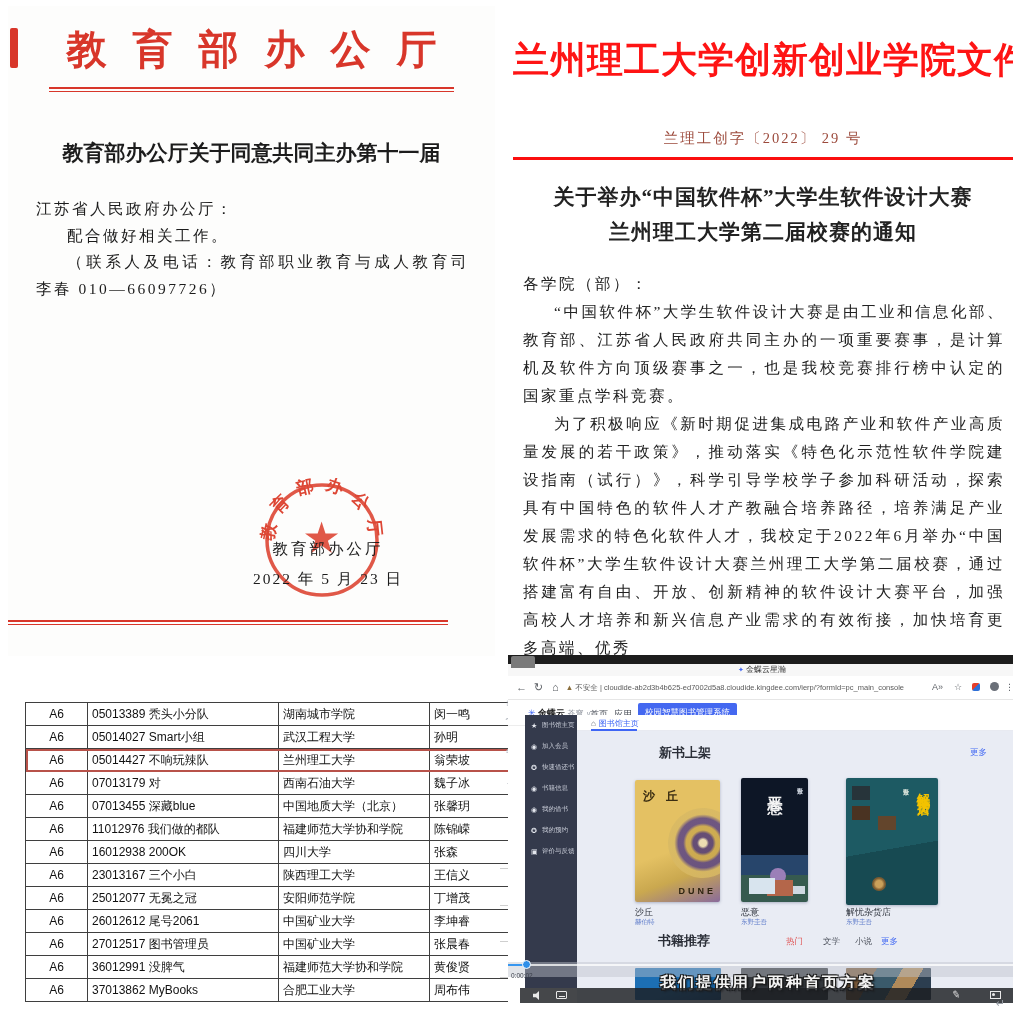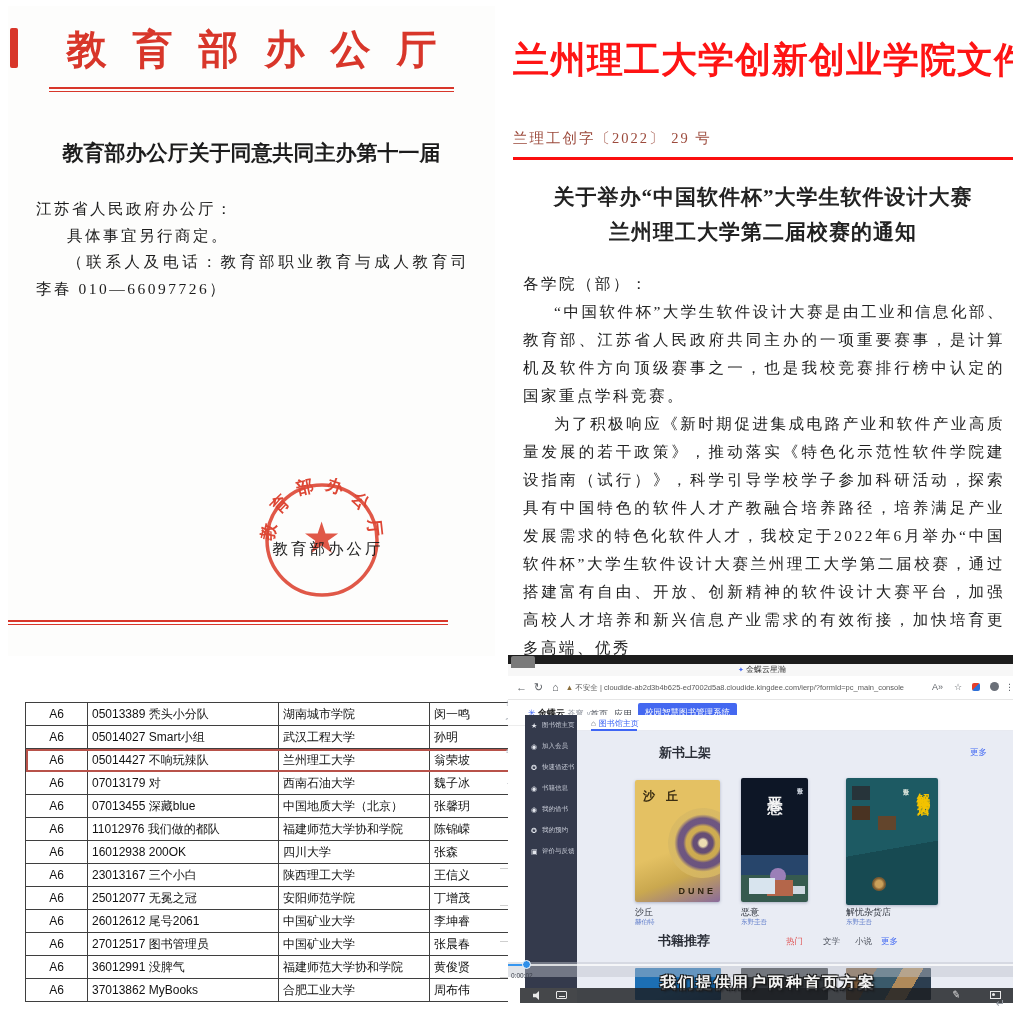--- a/index.html
+++ b/index.html
@@ -20,21 +20,21 @@
   .seal-wrap { position:absolute; left:246px; top:472px; width:136px; height:136px; }
   .sign-block { position:absolute; left:210px; top:533px; width:220px; text-align:center; font-size:15.5px; letter-spacing:3px; }
   .sign-block .sign-date { margin-top:9px; letter-spacing:2px; }
   .doc-left .bottom-line { position:absolute; left:0px; top:614px; width:440px; border-top:2px solid #d8362a; border-bottom:1px solid #d8362a; height:5px; }
 
   
   .doc-right { position:absolute; left:513px; top:26px; width:500px; height:634px; background:#fff;
                font-family:"Liberation Serif","DejaVu Serif",serif; color:#222; }
   .doc-right .uni-header { text-align:center; font-size:36px; font-weight:900; color:#fe1414; white-space:nowrap;
                font-family:"Liberation Sans","DejaVu Sans",sans-serif; letter-spacing:1px; margin-top:10px; }
-  .doc-right .doc-no { text-align:left; margin-top:44px; font-size:14.5px; color:#9c4a3c; letter-spacing:2px; }
+  .doc-right .doc-no { text-align:center; margin-top:44px; font-size:14.5px; color:#9c4a3c; letter-spacing:2px; }
   .doc-right .red-rule { margin-top:9px; height:3px; background:#fb0f0f; width:100%; }
   .doc-right .doc-title { margin-top:20px; text-align:center; font-size:21px; font-weight:700; line-height:35px; letter-spacing:1px; }
   .doc-right .doc-body { margin:20px 8px 0 10px; font-size:15.5px; line-height:28px; letter-spacing:2.5px; text-align:justify; }
   .doc-right .doc-body p.ind { text-indent:2em; }
 
   
   .table-wrap { position:absolute; left:25px; top:702px; width:487px; }
   table.team { border-collapse:collapse; width:100%; table-layout:fixed; font-size:12px; color:#111; }
   table.team td { border:1px solid #3f3f3f; height:23px; padding:1px 4px; overflow:hidden; white-space:nowrap; }
   table.team td:first-child { text-align:center; }
@@ -129,35 +129,36 @@
 
   <div class="doc-left">
     <div class="corner-bar"></div>
     <div class="gov-header">教育部办公厅</div>
     <div class="dbl-line"></div>
     <div class="doc-title">
       <div>教育部办公厅关于同意共同主办第十一届</div>
     </div>
     <div class="doc-body">
       <p>江苏省人民政府办公厅：</p>
-      <p class="ind">具体事宜另行商定。</p>
+      <p class="ind">配合做好相关工作。</p>
       <p class="ind">（联系人及电话：教育部职业教育与成人教育司 李春 010—66097726）</p>
     </div>
     <div class="seal-wrap">
       <svg width="136" height="136" viewBox="0 0 136 136">
         <circle cx="68" cy="62" r="55" fill="none" stroke="#dd4634" stroke-width="3.5" opacity="0.9"></circle>
         <path id="sealArc" d="M 22,74 A 48,48 0 1 1 114,74" fill="none"></path>
         <text font-size="17" fill="#dd4634" font-weight="bold" letter-spacing="10">
           <textPath href="#sealArc" startOffset="6%">教育部办公厅</textPath>
         </text>
         <path d="M68 40 l6.3 19.4 h20.4 l-16.5 12 6.3 19.4 -16.5 -12 -16.5 12 6.3 -19.4 -16.5 -12 h20.4 z" fill="#dd4634" opacity="0.9" transform="scale(0.62) translate(41,30)"></path>
       </svg>
     </div>
     <div class="sign-block">
       <div>教育部办公厅</div>
+      <div class="sign-date">2022 年 5 月 23 日</div>
     </div>
     <div class="bottom-line"></div>
   </div>
 
   <div class="doc-right">
     <div class="uni-header">兰州理工大学创新创业学院文件</div>
     <div class="doc-no">兰理工创字〔2022〕 29 号</div>
     <div class="red-rule"></div>
     <div class="doc-title">
       <div>关于举办“中国软件杯”大学生软件设计大赛</div>

